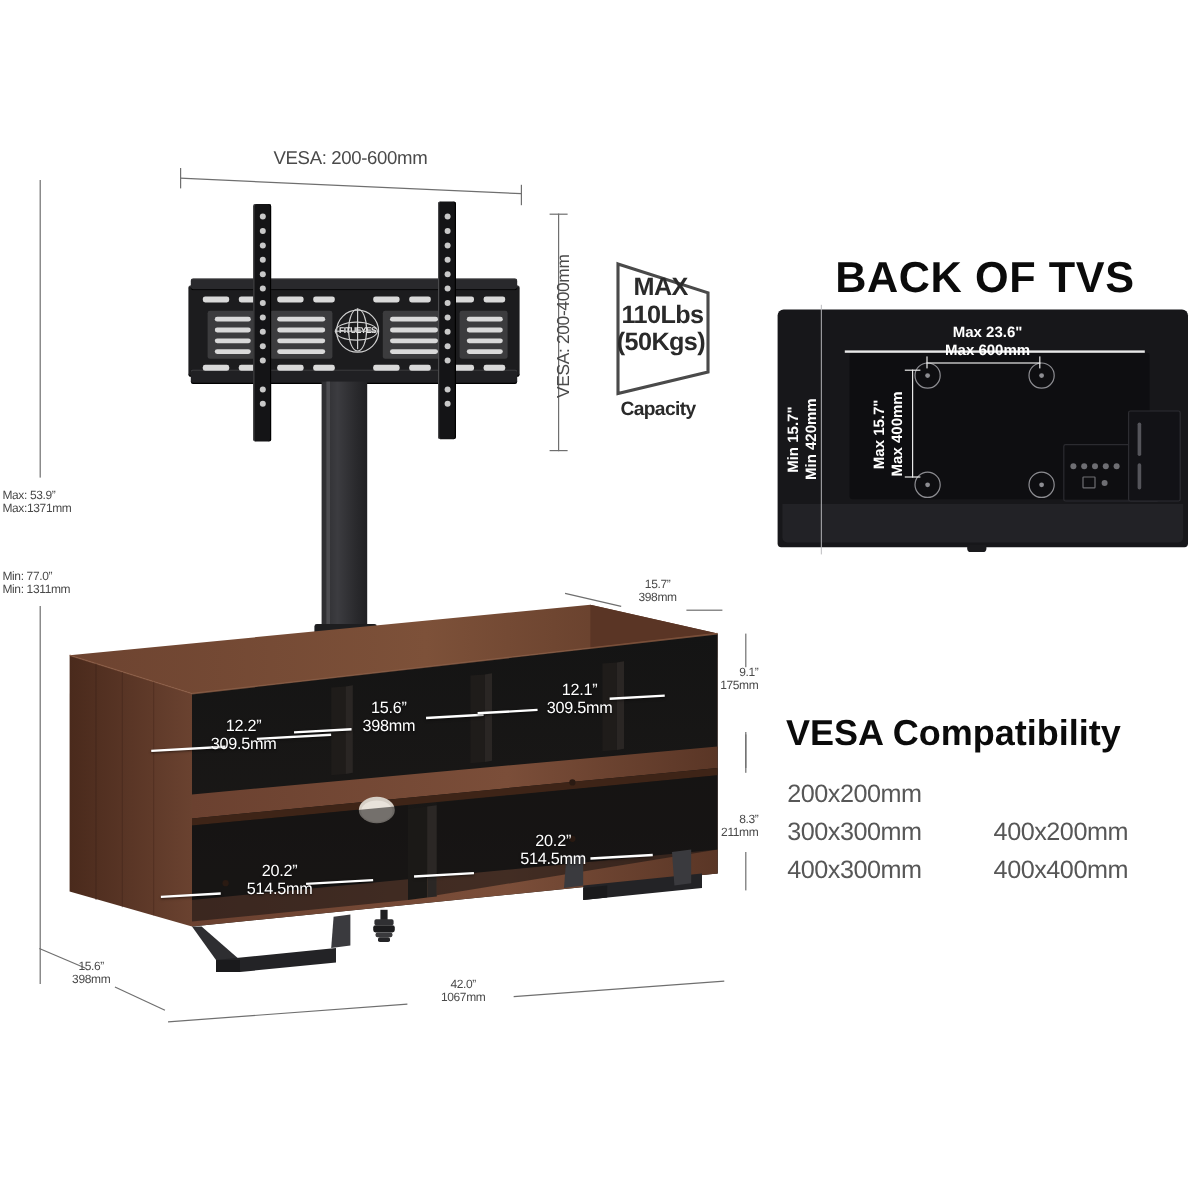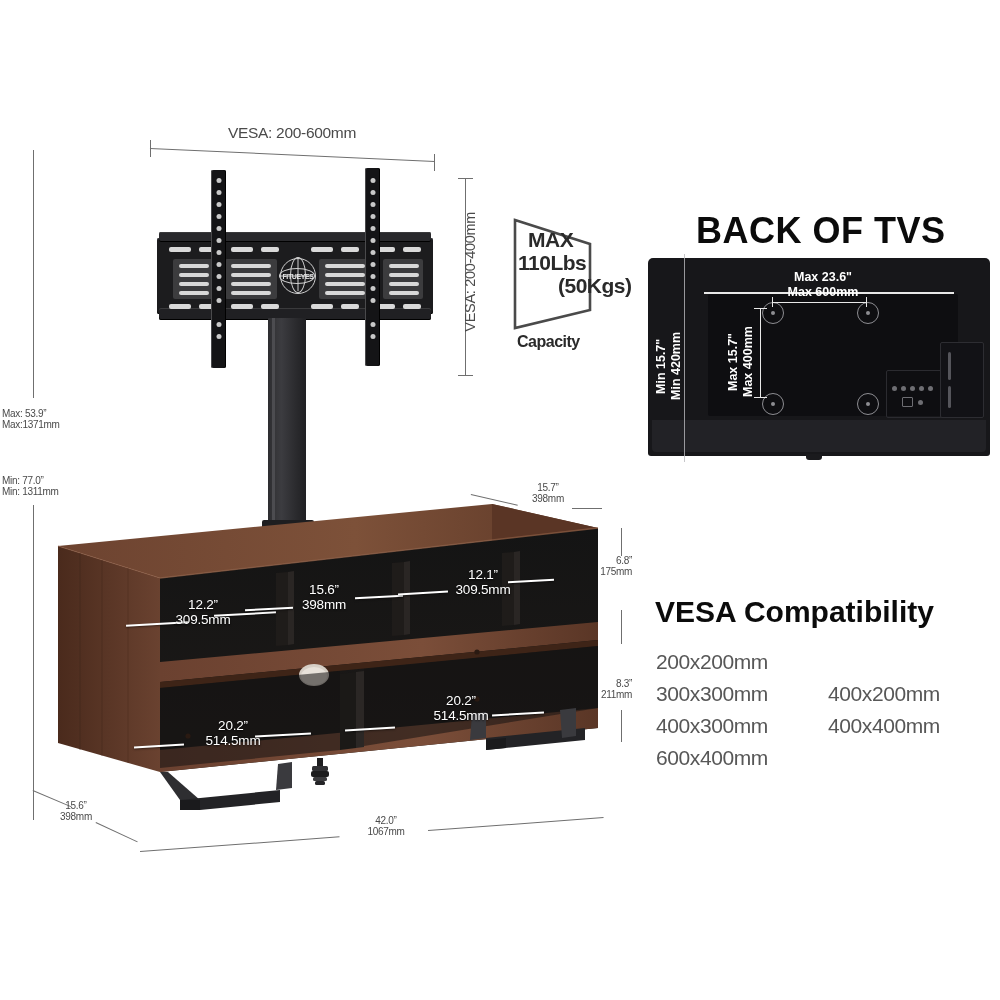--- a/index.html
+++ b/index.html
@@ -109,21 +109,21 @@
   </div>
   <div class="abs dimtxt vrot" style="left:462px;top:212px;font-size:14.5px;">VESA: 200-400mm</div>
 
   <div class="cap" style="left:510px;top:214px;width:86px;height:120px;">
     <svg width="86" height="120" viewBox="0 0 86 120">
       <polygon points="5,6 80,30 80,96 5,114" fill="none" stroke="#4a4a4a" stroke-width="2.6"></polygon>
     </svg>
   </div>
   <div class="capnum" style="left:528px;top:228px;font-size:21px;">MAX</div>
   <div class="capnum" style="left:518px;top:251px;font-size:21px;">110Lbs</div>
-  <div class="capnum" style="left:514px;top:274px;font-size:21px;margin-left:44px;">(50Kgs)</div>
+  <div class="capnum" style="left:514px;top:274px;font-size:21px;">(50Kgs)</div>
   <div class="capnum" style="left:517px;top:333px;font-size:16px;font-weight:bold;">Capacity</div>
 
   <div class="bracket" style="left:155px;top:168px;width:280px;height:200px;">
 
     <div class="barplate" style="left:2px;top:70px;width:276px;height:76px;"></div>
     <div class="barplate" style="left:4px;top:64px;width:272px;height:10px;background:#29292c;"></div>
     <div class="barplate" style="left:4px;top:140px;width:272px;height:12px;background:#202023;"></div>
 
     <div class="slot" style="left:14px;top:79px;width:22px;height:5px;"></div>
     <div class="slot" style="left:44px;top:79px;width:18px;height:5px;"></div>
@@ -334,21 +334,21 @@
   <div class="abs dimtxt c" style="left:512px;top:482px;width:72px;">
     <div>15.7”</div>
     <div>398mm</div>
   </div>
 
   <div class="abs" style="left:612px;top:528px;width:18px;height:112px;">
     <div class="line vline abs" style="left:9px;top:0;height:28px;"></div>
     <div class="line vline abs" style="left:9px;top:82px;height:30px;"></div>
   </div>
   <div class="abs dimtxt r" style="left:578px;top:555px;width:54px;">
-    <div>6.8”</div>
+    <div>9.1”</div>
     <div>175mm</div>
   </div>
 
   <div class="abs" style="left:612px;top:612px;width:18px;height:130px;">
     <div class="line vline abs" style="left:9px;top:0;height:32px;"></div>
     <div class="line vline abs" style="left:9px;top:98px;height:32px;"></div>
   </div>
   <div class="abs dimtxt r" style="left:578px;top:650px;width:54px;margin-top:28px;">
     <div>8.3”</div>
     <div>211mm</div>
@@ -435,19 +435,15 @@
       <span>200x200mm</span>
     </div>
     <div class="row">
       <span>300x300mm</span>
       <span>400x200mm</span>
     </div>
     <div class="row">
       <span>400x300mm</span>
       <span>400x400mm</span>
     </div>
-    <div class="row">
-      <span>600x400mm</span>
-      <span></span>
-    </div>
   </div>
 
 </div>
 
 </body></html>

